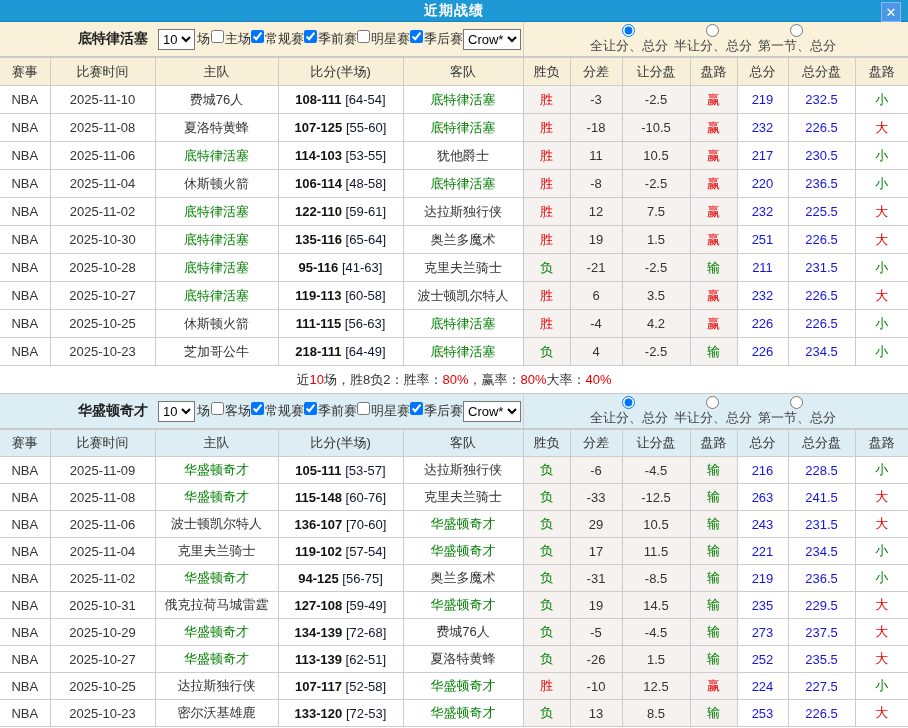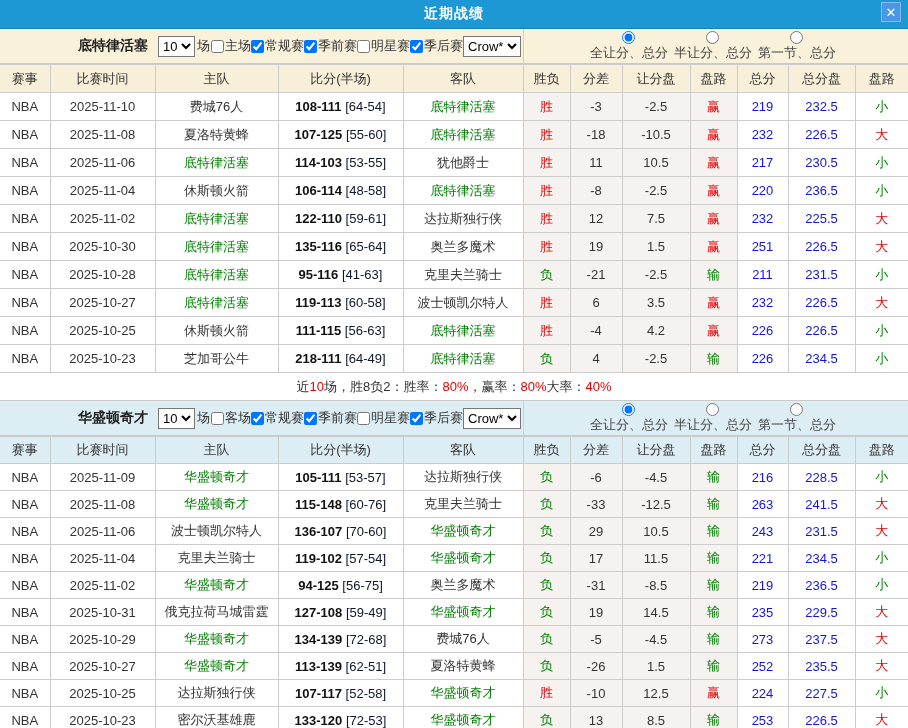--- a/index.html
+++ b/index.html
@@ -5,21 +5,21 @@
   * { box-sizing: border-box; margin: 0; padding: 0; }
   html,body { width: 908px; }
   body {
     font-family: "Liberation Sans", "DejaVu Sans", sans-serif;
     background: #fff; color: #333; font-size: 13px;
   }
   .window { width: 908px; height: 728px; overflow: hidden; background: #fff; }
 
   
   .titlebar {
-    height: 29px; background: #1d98d5; position: relative;
+    height: 22px; background: #1d98d5; position: relative;
     display: flex; align-items: center; justify-content: center;
     border-bottom: 1px solid #1583ba;
   }
   .titlebar .title { color: #fff; font-weight: bold; font-size: 14px; letter-spacing: 1px; }
   .close-btn {
     position: absolute; right: 7px; top: 2px; width: 20px; height: 20px;
     background: #4c96e8; border: 1px solid #86b9f2; color: #fff;
     display: flex; align-items: center; justify-content: center;
     font-size: 13px; font-weight: bold; cursor: pointer;
   }
@@ -34,21 +34,21 @@
   .filter-right {
     flex: 1; display: flex; align-items: center; justify-content: center;
     border-left: 1px solid #cfcfcf;
   }
   .team-label { font-weight: bold; font-size: 14px; color: #222; margin-right: 10px; }
   .filter-left select {
     font-size: 13px; height: 21px; background: #fff; border: 1px solid #777;
     margin-right: 2px; font-family: inherit;
   }
   .filter-left .suffix { margin-right: 1px; }
-  .cbx { display: inline-flex; align-items: center; white-space: nowrap; }
+  .cbx { display: inline-flex; white-space: nowrap; }
   .cbx input { width: 13px; height: 13px; margin: 0 1px 0 0; }
   .rdo { display: inline-flex; align-items: center; white-space: nowrap; margin-right: 6px; color: #444; flex-direction: column; }
   .rdo input { width: 13px; height: 13px; margin: 0 2px 0 0; }
 
   
   table { border-collapse: collapse; table-layout: fixed; width: 908px; }
   th, td {
     border: 1px solid #cccccc; text-align: center; overflow: hidden;
     white-space: nowrap; padding: 0 2px; font-weight: normal;
   }

